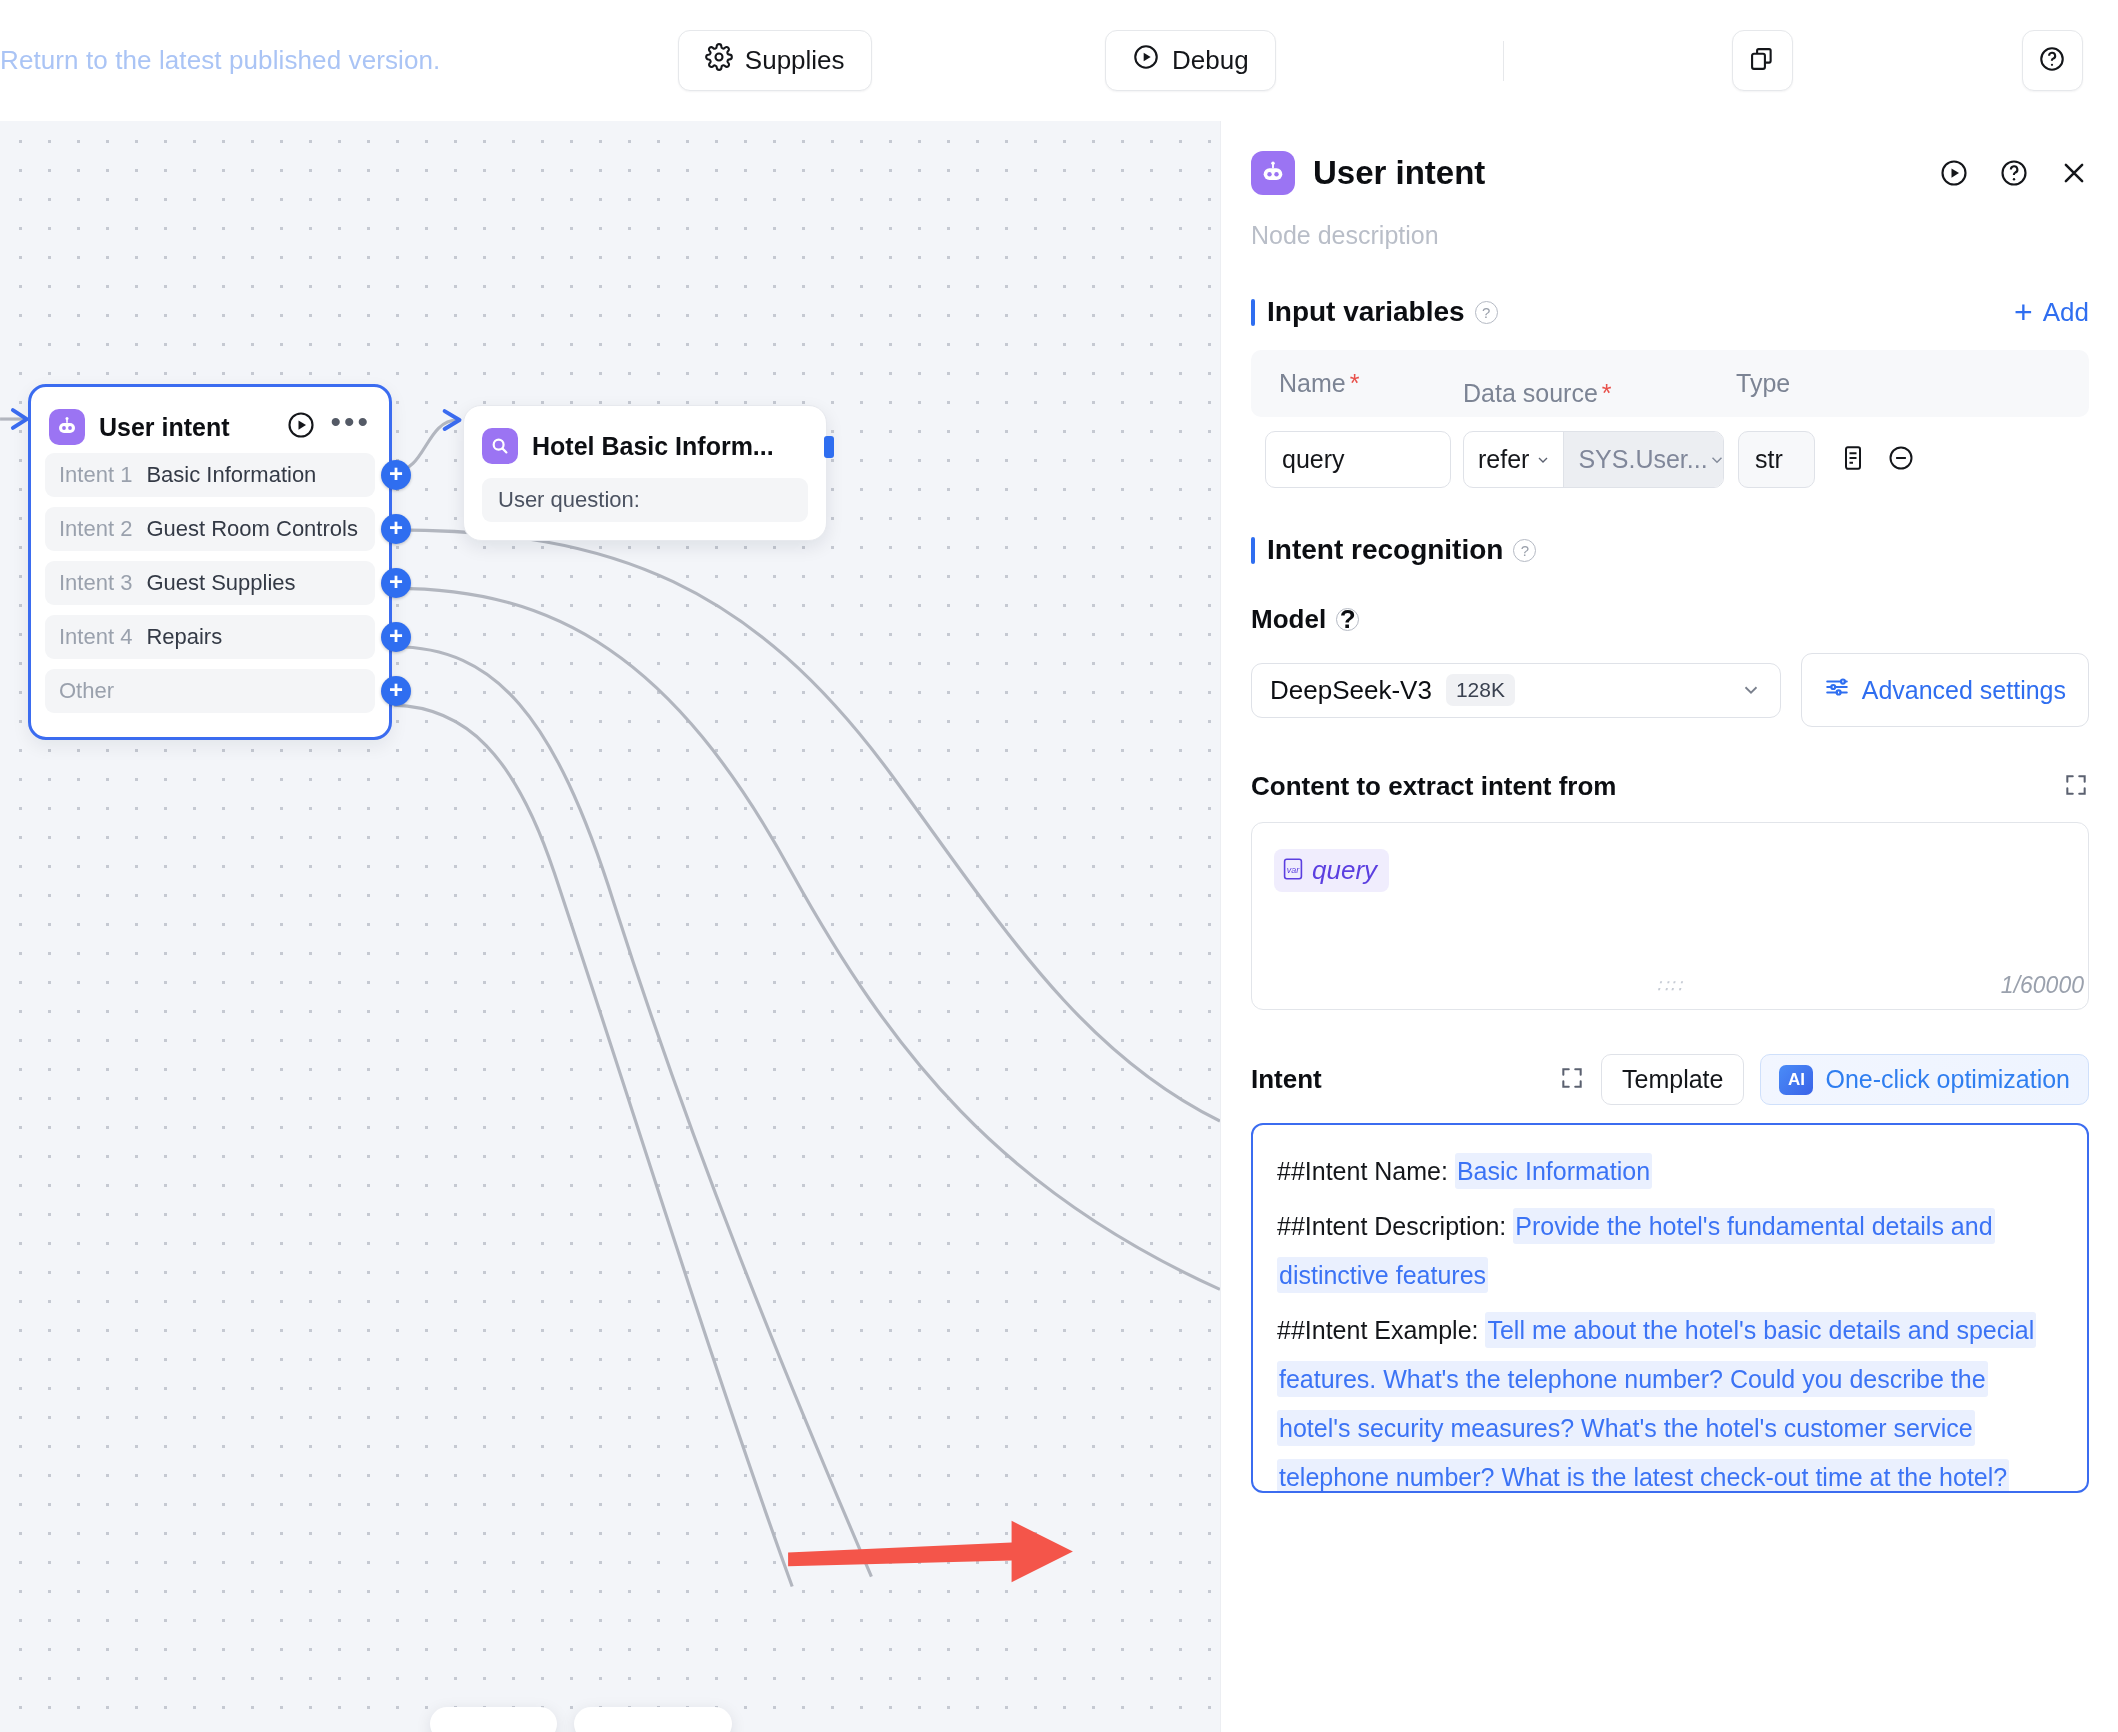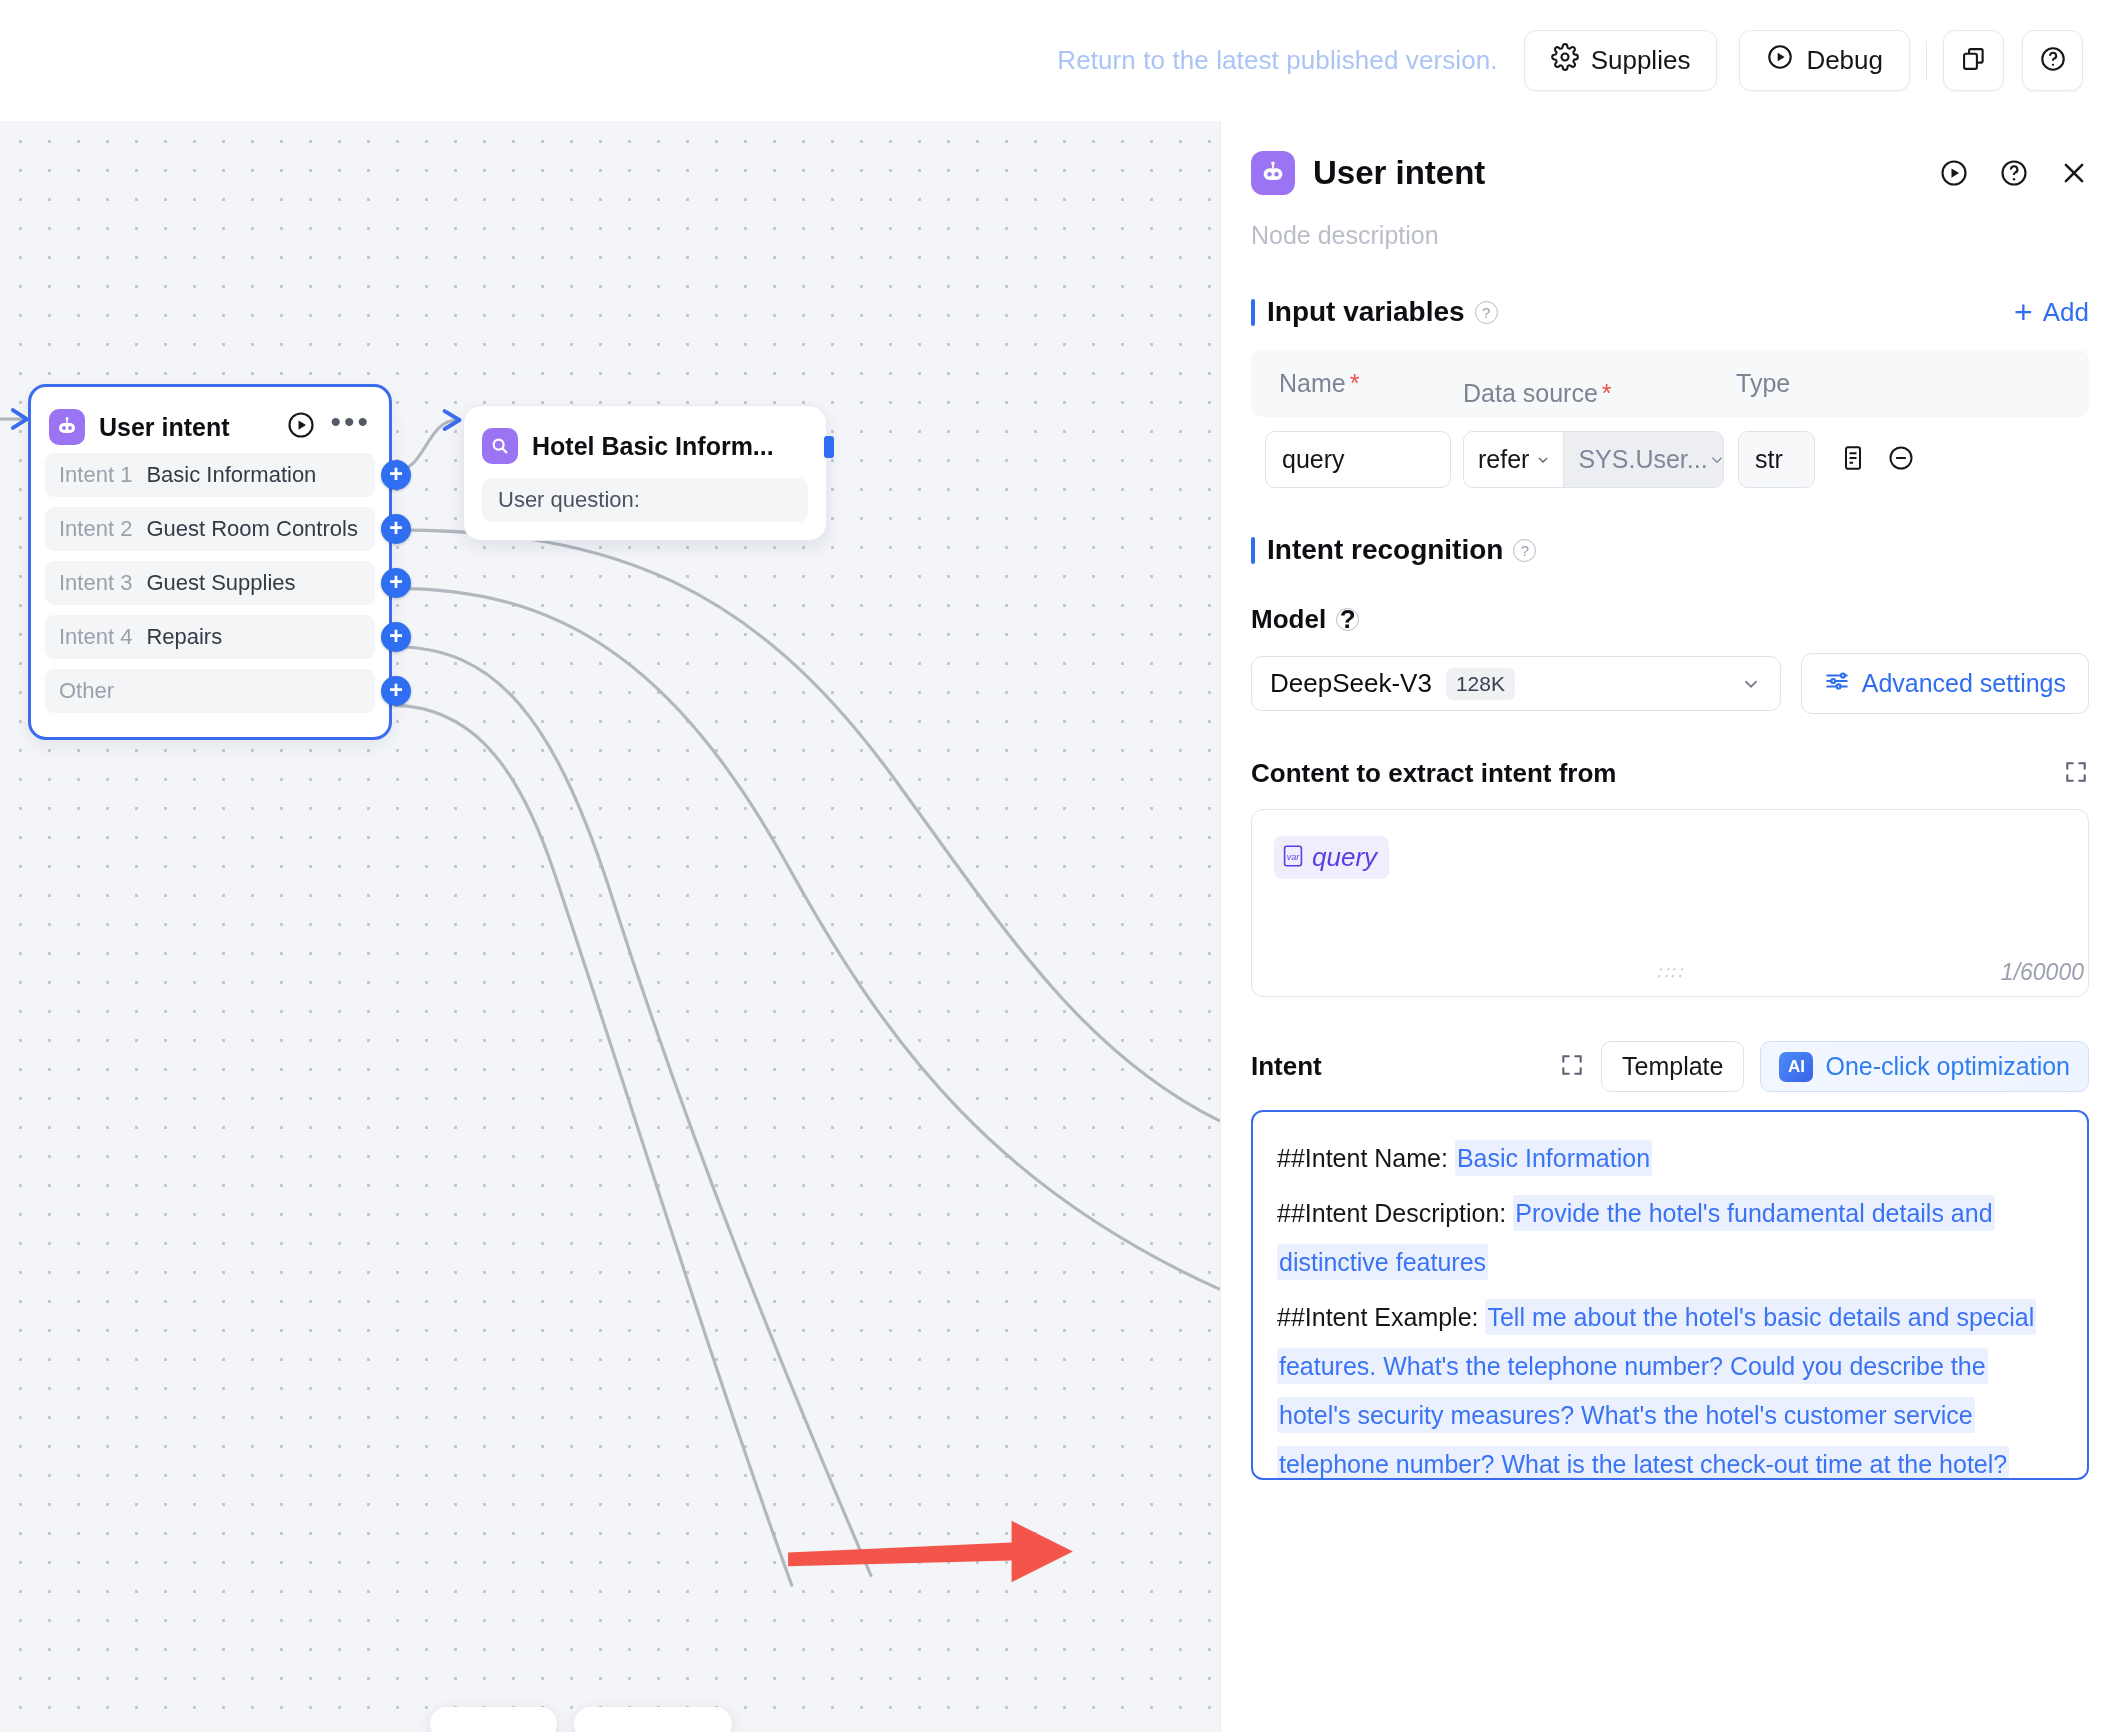--- a/index.html
+++ b/index.html
@@ -8,21 +8,21 @@
     font-family: "Liberation Sans", sans-serif;
     background: #ffffff;
     overflow: hidden;
   }
   #app { position: relative; width: 2119px; height: 1733px; }
 
   
   .topbar {
     position: absolute; top: 0; left: 0; width: 2119px; height: 121px;
     background: #ffffff; display: flex; align-items: center;
-    justify-content: flex-end; padding-right: 36px; gap: 0;
+    justify-content: space-between; padding-right: 36px; gap: 0;
   }
   .publish-note {
     font-size: 26px; color: #aac4f5; letter-spacing: 0.1px;
     margin-right: 26px; white-space: nowrap;
   }
   .tb-btn {
     height: 61px; border: 1px solid #e6e8eb; border-radius: 12px;
     background: #fff; display: flex; align-items: center; gap: 12px;
     padding: 0 26px; font-size: 26px; color: #14161a; cursor: pointer;
     box-shadow: 0 1px 2px rgba(16,24,40,.05);
@@ -179,21 +179,21 @@
   .model-select {
     flex: 1 1 auto; height: 55px; border: 1px solid #dfe2e8; border-radius: 11px;
     display: flex; align-items: center; padding: 12px 18px; gap: 14px; cursor: pointer; background:#fff;
   }
   .model-name { font-size: 26px; color: #0c0e12; }
   .ctx-chip {
     background: #f0f1f4; border-radius: 7px; padding: 4px 10px;
     font-size: 21px; color: #3a4150;
   }
   .adv-btn {
-    height: 61px; border: 1px solid #dfe2e8; border-radius: 11px; background: #fff;
+    height: 74px; border: 1px solid #dfe2e8; border-radius: 11px; background: #fff;
     display: flex; align-items: center; gap: 12px; padding: 0 22px;
     color: #2f6ef0; font-size: 25px; cursor: pointer;
   }
 
   
   .blk-head { display: flex; align-items: center; padding: 0 30px; margin-top: 44px; }
   .blk-title { font-size: 26px; font-weight: 700; color: #0c0e12; }
   .blk-actions { margin-left: auto; display: flex; align-items: center; gap: 16px; }
   .expand-ico { cursor: pointer; }
   .content-box {

